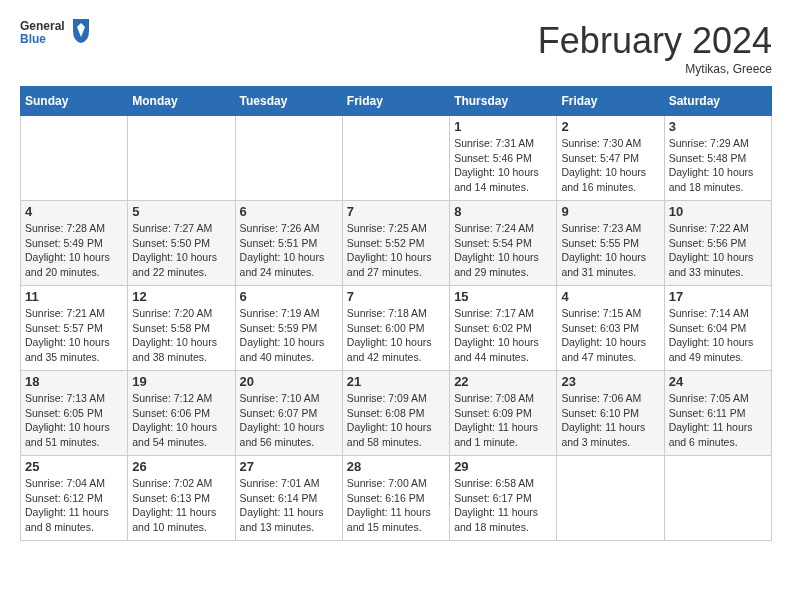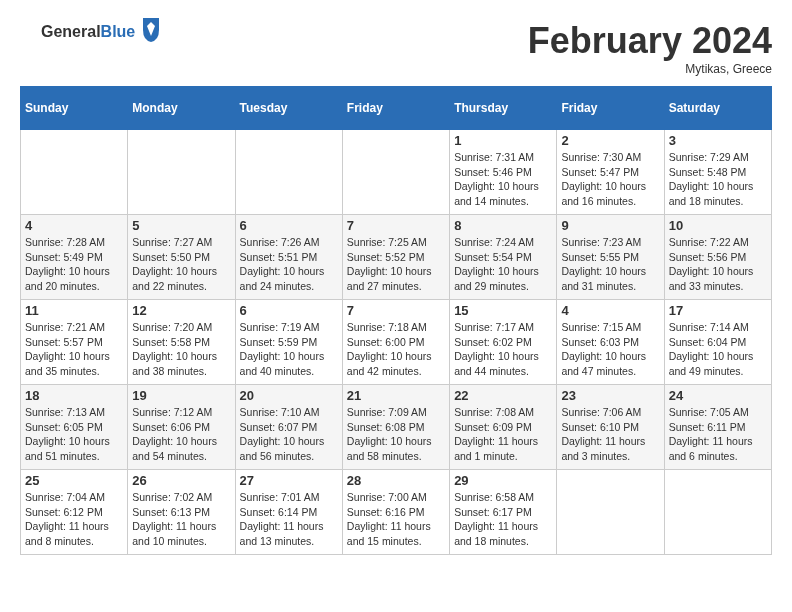--- a/index.html
+++ b/index.html
@@ -15,54 +15,54 @@
       justify-content: space-between;
       align-items: flex-start;
       margin-bottom: 10px;
     }
     .logo {
       display: flex;
       align-items: center;
     }
     .logo-text {
       display: flex;
-      font-size: 16px;
+      flex-direction: column;
+      font-size: 12px;
       font-weight: bold;
       line-height: 1.1;
-      margin-left: 21px;
     }
     .logo-general { color: #333; }
     .logo-blue { color: #2a6db5; }
     .logo-icon {
       width: 24px;
       height: 28px;
       margin-left: 4px;
       margin-top: -4px;
     }
     .title-area {
       text-align: right;
     }
     .month-title {
       font-size: 36px;
-      font-weight: bold;
+      font-weight: normal;
       color: #333;
     }
     .location {
       font-size: 12px;
       color: #333;
     }
     .calendar {
       width: 100%;
       border-collapse: collapse;
       font-size: 11px;
     }
     .calendar th {
       background: #2a6db5;
       color: #fff;
-      padding: 14px 4px;
+      padding: 7px 4px;
       text-align: left;
       font-size: 12px;
       font-weight: bold;
       border: 1px solid #2a6db5;
     }
     .calendar td {
       border: 1px solid #ccc;
       vertical-align: top;
       padding: 3px 4px;
       width: calc(100% / 7);

